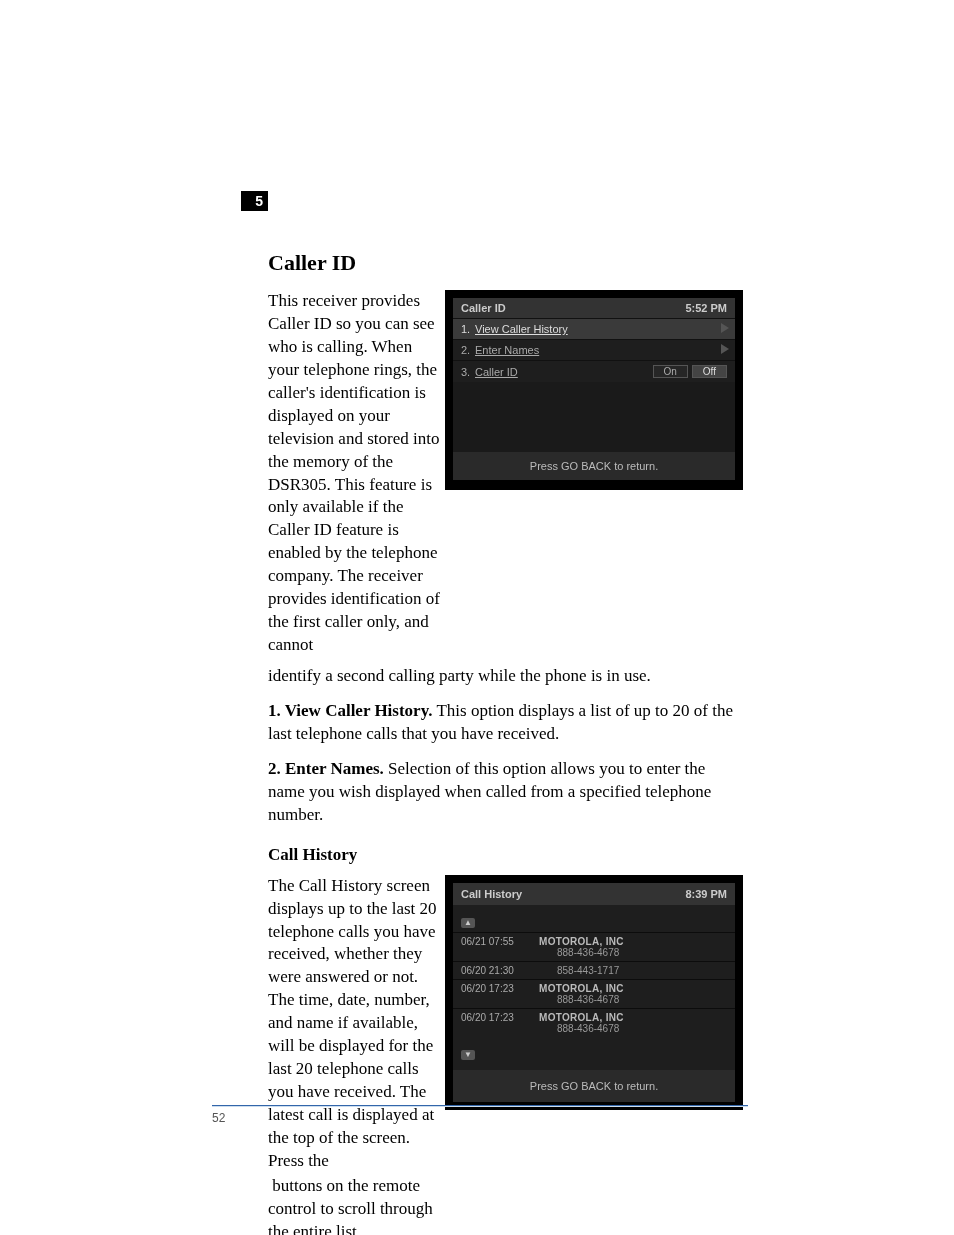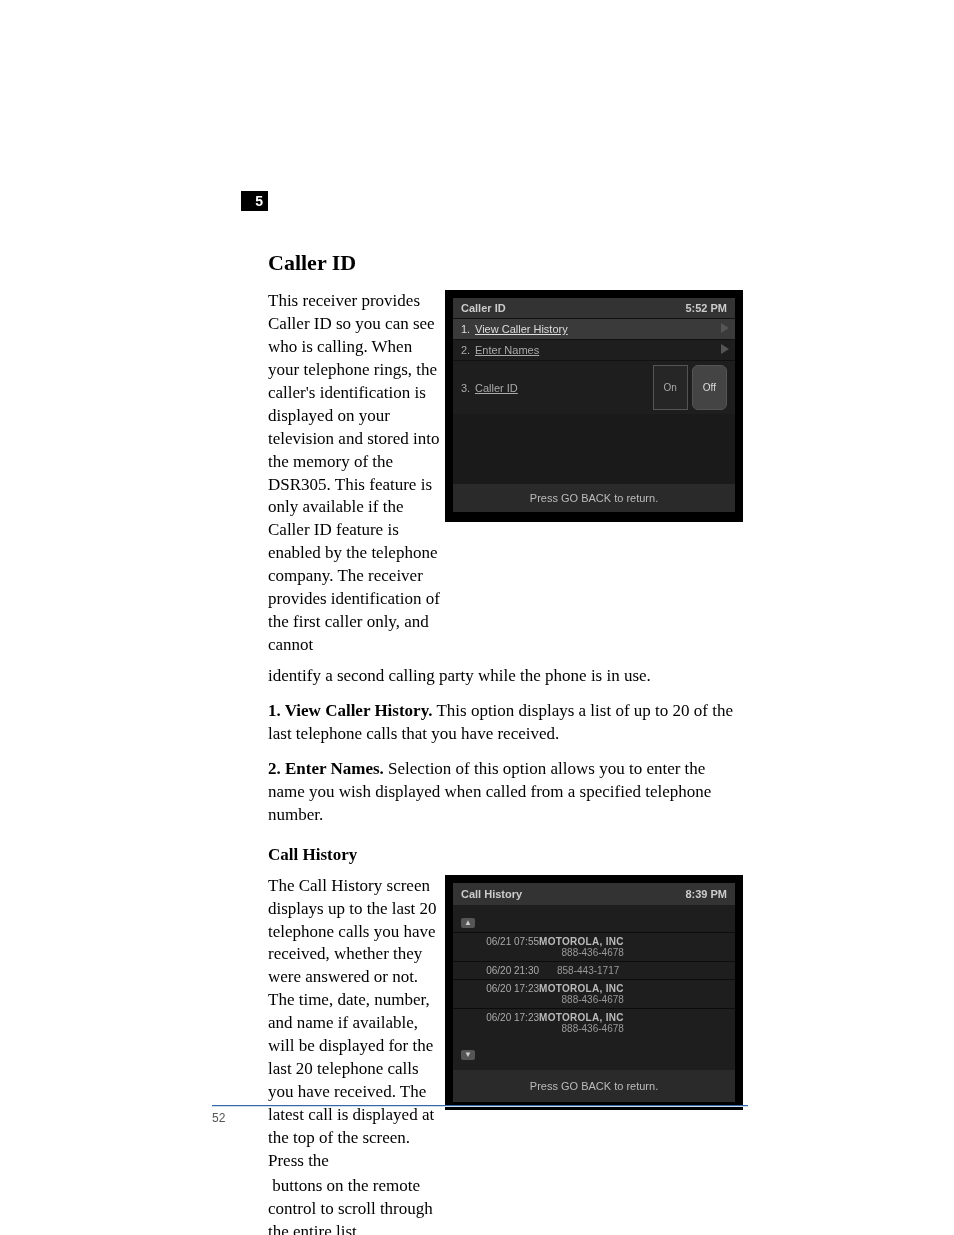--- a/index.html
+++ b/index.html
@@ -14,30 +14,30 @@
   .wrap1 .txt{float:left;width:175px;}
   .wrap2{overflow:hidden;}
   .wrap2 .txt{float:left;width:175px;}
   .fig{float:right;width:282px;background:#000;padding:8px;color:#888;}
   .osd{background:#222;border-bottom:2px solid #000;}
   .osd .hdr{display:flex;justify-content:space-between;background:#333;padding:4px 8px;font:bold 11px Arial;color:#ccc;}
   .osd .row{display:flex;align-items:center;padding:4px 8px;font:11px Arial;color:#aaa;border-top:1px solid #111;background:#1e1e1e;position:relative;}
   .osd .row.hl{background:#3a3a3a;color:#ddd;}
   .osd .row .num{width:14px;}
   .osd .row .lbl{flex:1;text-decoration:underline;}
-  .osd .pill{display:inline-block;border:1px solid #555;padding:16px 10px;margin-left:4px;font:10px Arial;color:#aaa;background:#262626;}
-  .osd .pill.sel{background:#444;color:#ddd;border-radius:6px;}
+  .osd .pill{display:inline-block;border:1px solid #555;padding:0 10px;margin-left:4px;font:10px Arial;color:#aaa;background:#262626;}
+  .osd .pill.sel{background:#444;color:#ddd;}
   .osd .chev{position:absolute;right:6px;top:4px;width:0;height:0;border-left:8px solid #555;border-top:5px solid transparent;border-bottom:5px solid transparent;}
   .osd .pad{height:70px;background:#1a1a1a;}
   .osd .ftr{text-align:center;padding:8px;font:11px Arial;color:#bbb;background:#2a2a2a;}
   .hist{background:#222;}
   .hist .hhdr{display:flex;justify-content:space-between;padding:5px 8px;font:bold 11px Arial;color:#ccc;background:#333;}
   .hist .scroll{padding:4px 8px 0;background:#1e1e1e;}
   .hist .sbtn{display:inline-block;width:14px;height:10px;background:#555;border-radius:2px;text-align:center;color:#ccc;font:8px/10px Arial;}
-  .hist .entry{display:flex;padding:3px 8px;font:10px Arial;color:#aaa;background:#1e1e1e;border-top:1px solid #0c0c0c;text-align:right;}
+  .hist .entry{display:flex;padding:3px 8px;font:10px Arial;color:#aaa;background:#1e1e1e;border-top:1px solid #0c0c0c;}
   .hist .dt{width:78px;}
   .hist .info .nm{font-weight:bold;color:#bbb;letter-spacing:0.3px;}
   .hist .info .ph{color:#999;padding-left:18px;}
   .hist .ftr{text-align:center;padding:10px;font:11px Arial;color:#bbb;background:#2a2a2a;}
   .arricons{display:inline-block;vertical-align:middle;}
   .footer{position:absolute;left:212px;top:1105px;width:536px;}
   .footer .rule{height:0;border-top:1px solid #36a;border-bottom:1px solid #cde;margin-bottom:4px;}
   .footer .pnum{font:12px Arial;color:#555;}
 </style>
 </head>

